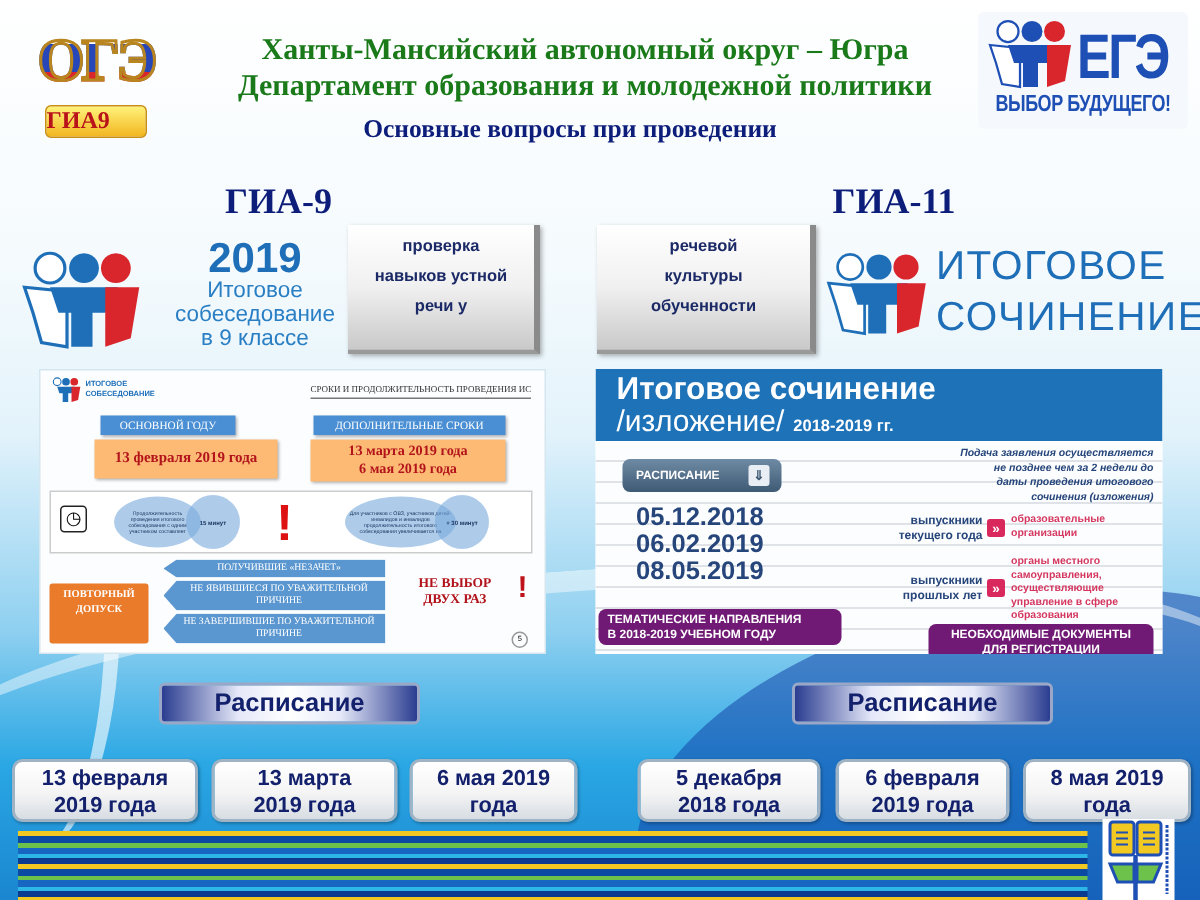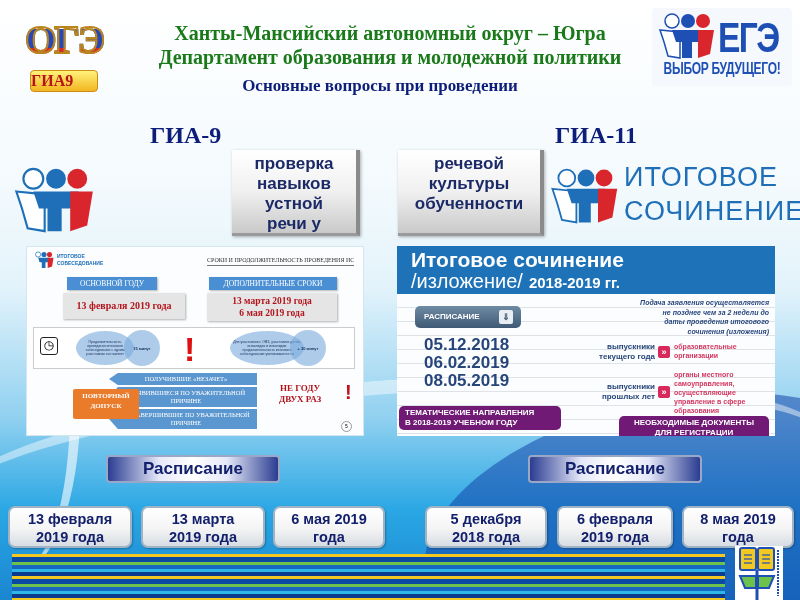--- a/index.html
+++ b/index.html
@@ -51,50 +51,50 @@
 
   
   .sobLogo { left: 6px; top: 156px; width: 228px; height: 80px; }
   .figs svg { display: block; }
   .sobText { position: absolute; left: 100px; top: 2px; width: 128px; text-align: center; color: #1e6fb8; }
   .sobYear { font-size: 28px; font-weight: bold; line-height: 28px; }
   .sobLine { font-size: 15px; line-height: 16px; color: #2a7fc4; }
 
   .greyBox { background: linear-gradient(180deg, #ffffff 0%, #f0f0f0 50%, #c9c9c9 100%);
     border-right: 4px solid #8a8a8a; border-bottom: 3px solid #9a9a9a; box-shadow: 1px 1px 3px rgba(0,0,0,0.3);
-    color: #1b2a66; font-weight: bold; text-align: center; font-size: 17px; line-height: 20px; padding-top: 4px; }
+    color: #1b2a66; font-weight: bold; text-align: center; font-size: 11px; line-height: 20px; padding-top: 4px; }
   .box9 { left: 232px; top: 150px; width: 128px; height: 86px; }
   .box11 { left: 398px; top: 150px; width: 146px; height: 86px; }
 
   .itogLogo { left: 548px; top: 160px; width: 245px; height: 75px; }
   .itogText { position: absolute; left: 76px; top: 0px; color: #1e6fb8; font-size: 27px; line-height: 34px; font-weight: normal; letter-spacing: 1px; }
 
   
   .imgL { left: 26px; top: 246px; width: 338px; height: 190px; background: #fbfdfe; border: 1px solid #d6e6ee; overflow: hidden; }
   .imgL .miniLogo { position: absolute; left: 6px; top: 4px; width: 22px; height: 18px; }
   .imgL .miniLabel { position: absolute; left: 30px; top: 6px; font-size: 5px; line-height: 7px; color: #1e6fb8; font-weight: bold; }
   .imgL .head { position: absolute; left: 180px; top: 10px; font-size: 6px; font-family: "Liberation Serif", serif; color: #333; border-bottom: 1px solid #777; padding-bottom: 2px; }
   .blueLbl { position: absolute; background: #4a8fd4; color: #fff; font-family: "Liberation Serif", serif; font-size: 7.5px; text-align: center; line-height: 13px; box-shadow: 1px 1px 2px rgba(0,0,0,0.3); }
-  .dateBox { position: absolute; background: #e5e5e5; color: #b3141c; font-family: "Liberation Serif", serif; font-weight: bold; text-align: center; box-shadow: 1px 1px 2px rgba(0,0,0,0.3); }
+  .dateBox { position: absolute; background: #fdba74; color: #b3141c; font-family: "Liberation Serif", serif; font-weight: bold; text-align: center; box-shadow: 1px 1px 2px rgba(0,0,0,0.3); }
   .innerPanel { position: absolute; left: 6px; top: 80px; width: 322px; height: 42px; border: 1px solid #ccc; background: #fff; }
   .ellipse { position: absolute; border-radius: 50%; background: rgba(120,170,220,0.6); color: #1d3560; font-size: 3.5px; text-align: center; display: flex; align-items: center; justify-content: center; padding: 3px; }
   .clock { position: absolute; left: 6px; top: 9px; width: 18px; height: 18px; border: 1.5px solid #222; border-radius: 3px; font-size: 12px; line-height: 14px; text-align: center; }
   .exclMan { position: absolute; left: 150px; top: 2px; color: #d11; font-size: 34px; font-weight: bold; line-height: 38px; }
   .arrowLbl { position: absolute; background: #5a96cf; color: #fff; font-family: "Liberation Serif", serif; font-size: 6.5px; text-align: center; line-height: 8px; clip-path: polygon(6% 0, 100% 0, 100% 100%, 6% 100%, 0 50%); padding-left: 6px; display: flex; align-items: center; justify-content: center; }
-  .orange { position: absolute; left: 6px; top: 142px; width: 66px; height: 30px; background: #e97b2b; color: #fff; font-family: "Liberation Serif", serif; font-weight: bold; font-size: 7px; line-height: 10px; text-align: center; border-radius: 2px; padding-top: 2px; margin-left: 40px; }
+  .orange { position: absolute; left: 6px; top: 142px; width: 66px; height: 40px; background: #e97b2b; color: #fff; font-family: "Liberation Serif", serif; font-weight: bold; font-size: 7px; line-height: 10px; text-align: center; border-radius: 2px; padding-top: 2px; }
   .nebolee { position: absolute; left: 252px; top: 136px; color: #b3141c; font-family: "Liberation Serif", serif; font-weight: bold; font-size: 9px; line-height: 11px; text-align: center; }
   .bigExcl { position: absolute; left: 318px; top: 134px; color: #c0121a; font-weight: bold; font-size: 20px; }
   .pgNum { position: absolute; left: 314px; top: 174px; width: 11px; height: 11px; border: 1px solid #999; border-radius: 50%; font-size: 5px; text-align: center; line-height: 9px; }
 
   
   .imgR { left: 397px; top: 246px; width: 378px; height: 190px; background: #fbfdfe; overflow: hidden; }
   .imgR .banner { position: absolute; left: 0; top: 0; width: 378px; height: 48px; background: #1d72b8; color: #fff; }
   .imgR .bTitle { position: absolute; left: 14px; top: 2px; font-size: 21px; font-weight: bold; line-height: 24px; }
   .imgR .bSub { position: absolute; left: 14px; top: 24px; font-size: 20px; line-height: 22px; font-weight: normal; }
-  .imgR .bYears { font-weight: bold; font-size: 15px; margin-left: 6px; }
+  .imgR .bYears { font-weight: bold; font-size: 11px; margin-left: 6px; }
   .rows { position: absolute; left: 0; top: 48px; width: 378px; height: 142px;
     background: repeating-linear-gradient(180deg, #fbfdfe 0px, #fbfdfe 13px, #dfe3e8 13px, #dfe3e8 14px); }
   .raspBtn { position: absolute; left: 18px; top: 60px; width: 106px; height: 22px; background: linear-gradient(180deg, #6f8aa3, #3f5a74); border-radius: 5px; color: #fff; font-size: 8px; font-weight: bold; line-height: 22px; padding-left: 9px; }
   .raspBtn .chev { position: absolute; right: 8px; top: 4px; width: 14px; height: 14px; background: #e9eef4; color: #3f5a74; font-size: 9px; line-height: 14px; text-align: center; border-radius: 2px; }
   .dates { position: absolute; left: 27px; top: 90px; color: #26457a; font-weight: bold; font-size: 17px; line-height: 18px; }
   .note { position: absolute; left: 230px; top: 52px; width: 142px; text-align: right; font-size: 7px; font-style: italic; font-weight: bold; color: #26457a; line-height: 9.5px; }
   .grad { position: absolute; text-align: right; color: #26457a; font-weight: bold; font-size: 8px; line-height: 10px; }
   .redArrow { position: absolute; width: 12px; height: 12px; background: #d8285c; color: #fff; font-size: 9px; line-height: 12px; text-align: center; font-weight: bold; border-radius: 2px; }
   .redTxt { position: absolute; color: #d5375f; font-size: 7px; font-weight: bold; line-height: 9px; }
   .blueBtn { position: absolute; background: #701a75; color: #fff; font-size: 8px; font-weight: bold; line-height: 10px; border-radius: 5px; padding: 2px 6px; }
@@ -154,20 +154,26 @@
   <div class="figs" style="position:absolute;left:2px;top:10px;">
     <svg width="96" height="68" viewBox="0 0 60 48">
       <circle cx="14" cy="9" r="7" fill="#fff" stroke="#1e6fb8" stroke-width="1.5"></circle>
       <circle cx="30" cy="9" r="7" fill="#1e6fb8"></circle>
       <circle cx="45" cy="9" r="7" fill="#d8262c"></circle>
       <path d="M2 18 L22 20 L22 46 L10 44 L6 30 Z" fill="#fff" stroke="#1e6fb8" stroke-width="1.5"></path>
       <path d="M14 18 L46 18 L40 30 L34 30 L34 46 L24 46 L24 30 L18 30 Z" fill="#1e6fb8"></path>
       <path d="M40 18 L56 18 L52 42 L40 46 Z" fill="#d8262c"></path>
     </svg>
   </div>
+  <div class="sobText">
+    <div class="sobYear">2019</div>
+    <div class="sobLine">Итоговое</div>
+    <div class="sobLine">собеседование</div>
+    <div class="sobLine">в 9 классе</div>
+  </div>
 </div>
 
 <div class="abs greyBox box9">
   <div>проверка</div>
   <div>навыков устной</div>
   <div>речи у</div>
 </div>
 
 <div class="abs greyBox box11">
   <div>речевой</div>
@@ -229,21 +235,21 @@
   <div class="arrowLbl" style="left:82px;top:126px;width:148px;height:12px;">ПОЛУЧИВШИЕ «НЕЗАЧЕТ»</div>
   <div class="arrowLbl" style="left:82px;top:140px;width:148px;height:20px;">НЕ ЯВИВШИЕСЯ ПО УВАЖИТЕЛЬНОЙ ПРИЧИНЕ</div>
   <div class="arrowLbl" style="left:82px;top:162px;width:148px;height:20px;">НЕ ЗАВЕРШИВШИЕ ПО УВАЖИТЕЛЬНОЙ ПРИЧИНЕ</div>
 
   <div class="orange">
     <div>ПОВТОРНЫЙ</div>
     <div>ДОПУСК</div>
   </div>
 
   <div class="nebolee">
-    <div>НЕ ГОДУ</div>
+    <div>НЕ ВЫБОР</div>
     <div>ДВУХ РАЗ</div>
   </div>
   <div class="bigExcl">!</div>
   <div class="pgNum">5</div>
 </div>
 
 <div class="abs imgR">
   <div class="banner">
     <div class="bTitle">Итоговое сочинение</div>
     <div class="bSub">

